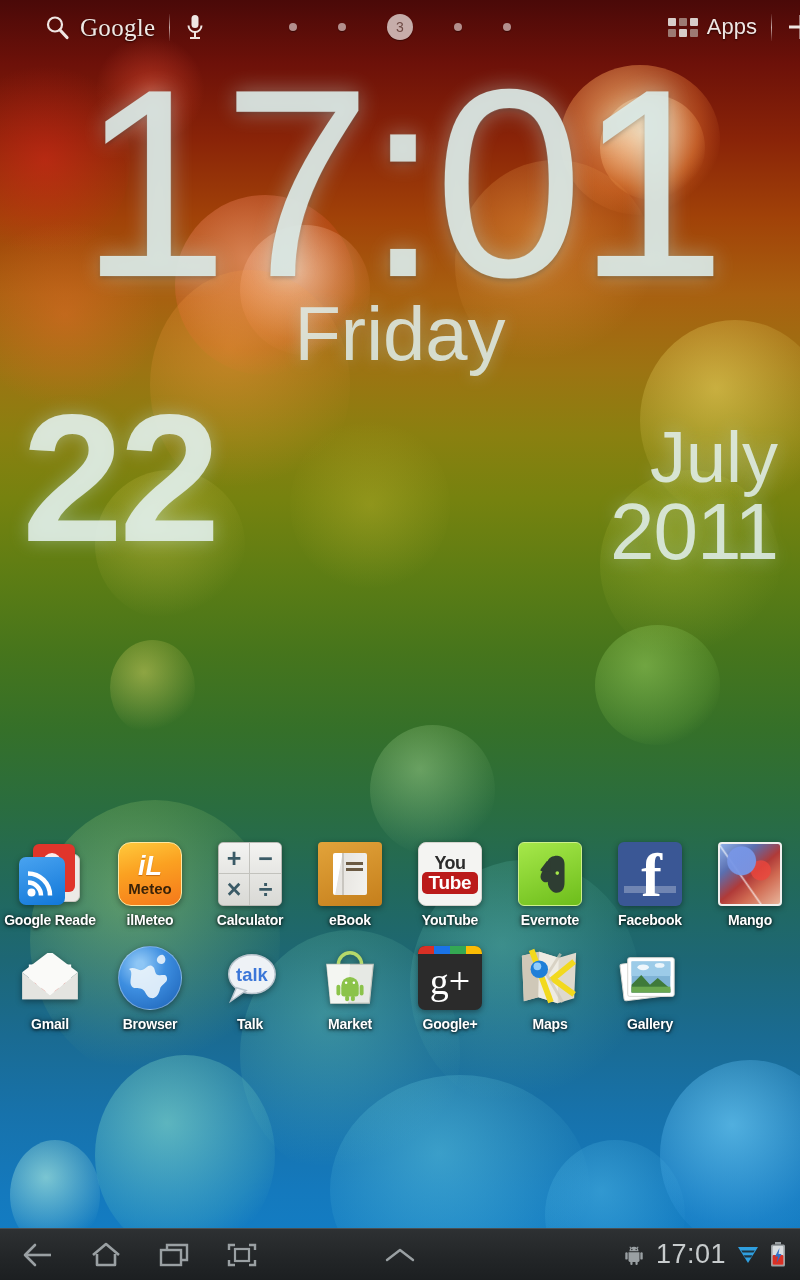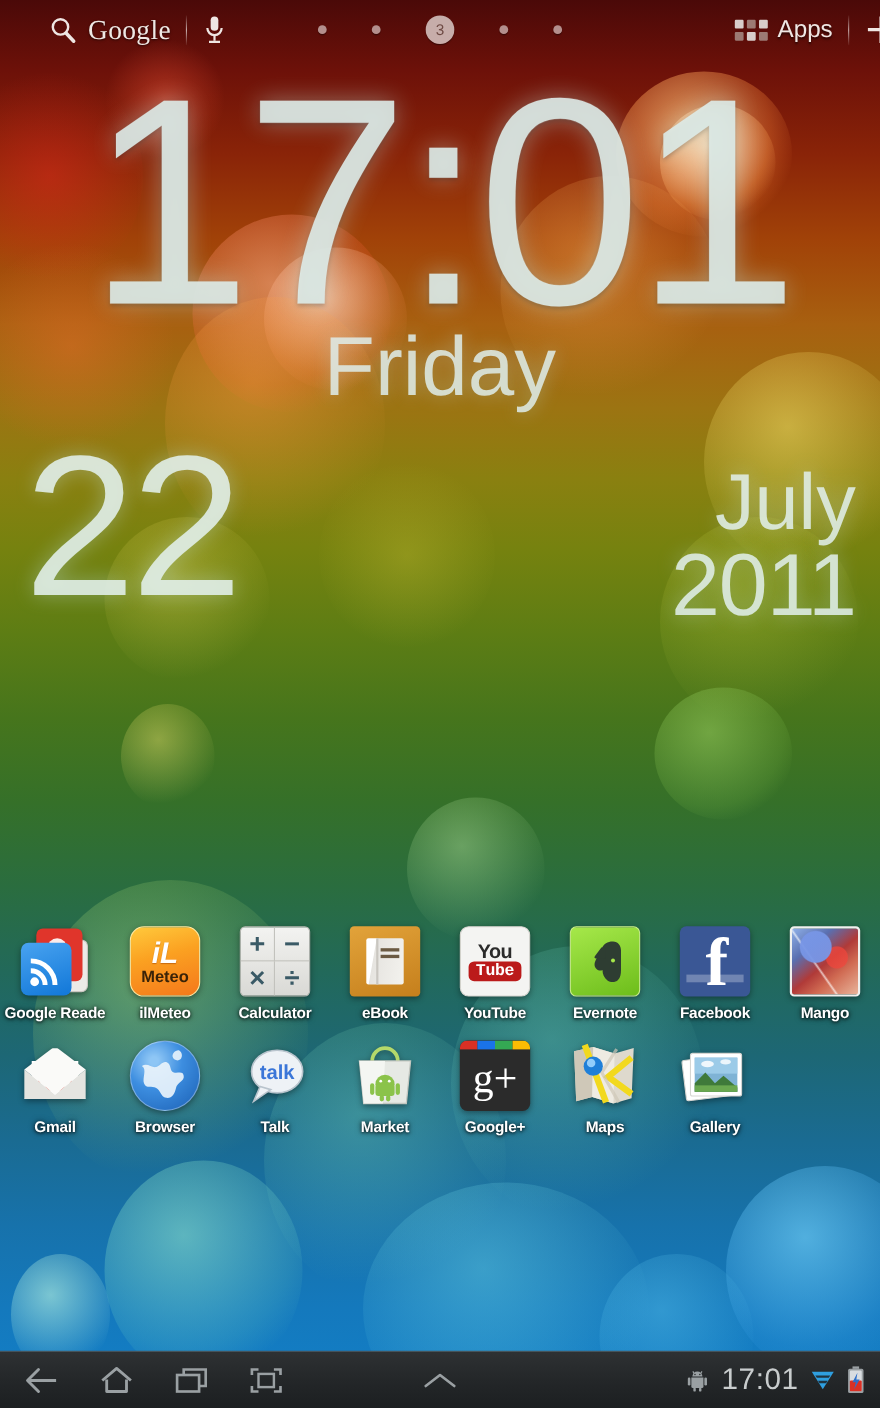--- a/index.html
+++ b/index.html
@@ -142,21 +142,21 @@
   #date-row {
     position: absolute;
     top: 392px; left: 0; width: 800px;
     display: flex; align-items: flex-start; justify-content: space-between;
     padding: 0 22px;
     z-index: 20;
     pointer-events: none;
   }
   #date-day {
     font-family: "Liberation Sans", sans-serif;
-    font-weight: 400;
+    font-weight: 700;
     font-size: 182px;
     line-height: .95;
     letter-spacing: -4px;
     color: rgba(226,240,236,.88);
     text-shadow: 0 0 18px rgba(190,225,220,.4);
   }
   #date-monthyear {
     font-family: "Liberation Sans", sans-serif;
     font-weight: 300;
     text-align: right;
@@ -245,21 +245,21 @@
   }
   .ic-ebook .book::before { content:''; position:absolute; left:9px; top:0; width:1.5px; height:100%; background:#c9c6c0; }
   .ic-ebook .ln { position:absolute; left:13px; width:17px; height:3px; background:#6b5a43; }
 
   .ic-youtube {
     background: #f4f4f2; border-radius: 8px;
     display: flex; flex-direction: column; align-items: center; justify-content: center; gap: 0;
     border: 1px solid #d6d4cf;
   }
   .ic-youtube .you { font-size: 18px; font-weight: bold; color: #2b2b2b; line-height: 1; letter-spacing: -.5px; }
-  .ic-youtube .tube { font-size: 15px; font-weight: bold; color: #fff; background: #bb1a1a; border-radius: 5px; padding: 1px 7px 2px; line-height: 1.05; letter-spacing: -.3px; font-family: Liberation Mono, monospace; }
+  .ic-youtube .tube { font-size: 19px; font-weight: bold; color: #fff; background: #bb1a1a; border-radius: 5px; padding: 1px 7px 2px; line-height: 1.05; letter-spacing: -.3px; }
 
   .ic-evernote {
     background: linear-gradient(160deg,#a6e84a,#6dbd1b);
     border-radius: 6px;
     display: flex; align-items: center; justify-content: center;
     border: 1px solid #cdf08a;
   }
 
   .ic-facebook {
     background: #3a5795; border-radius: 6px;

